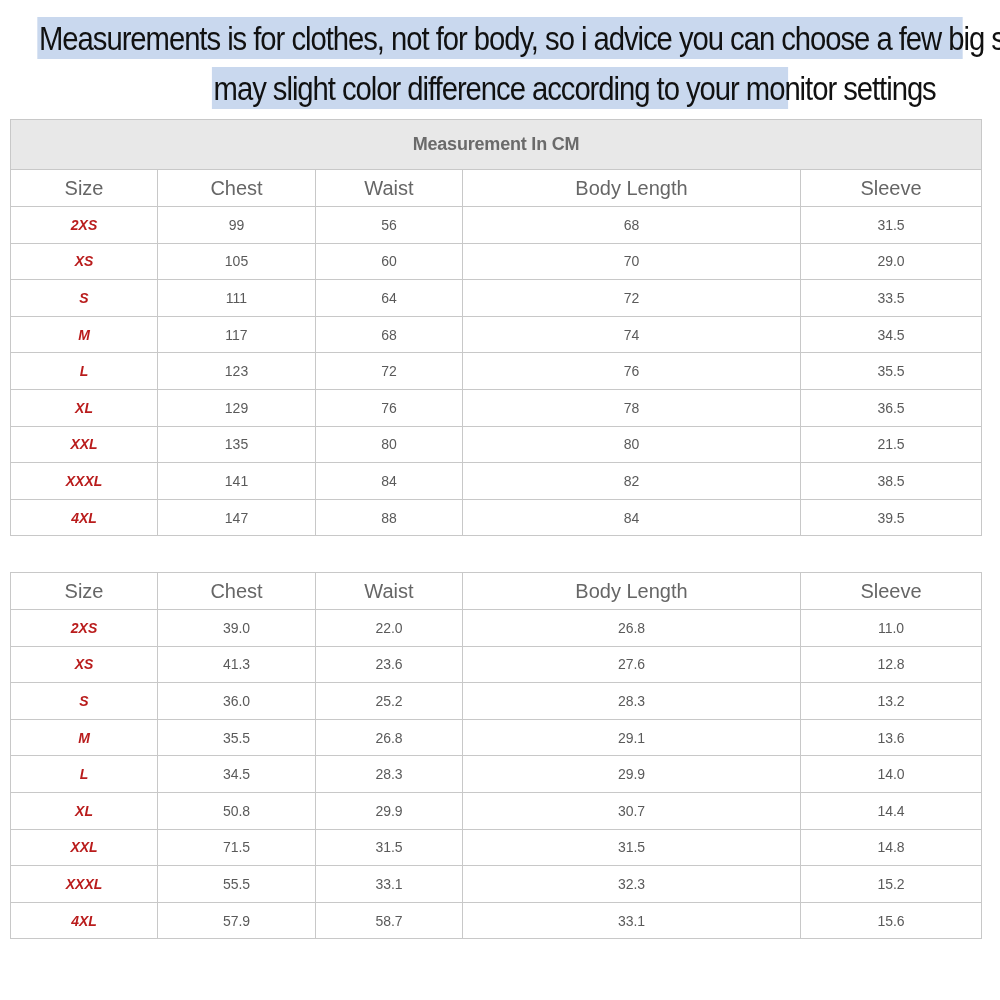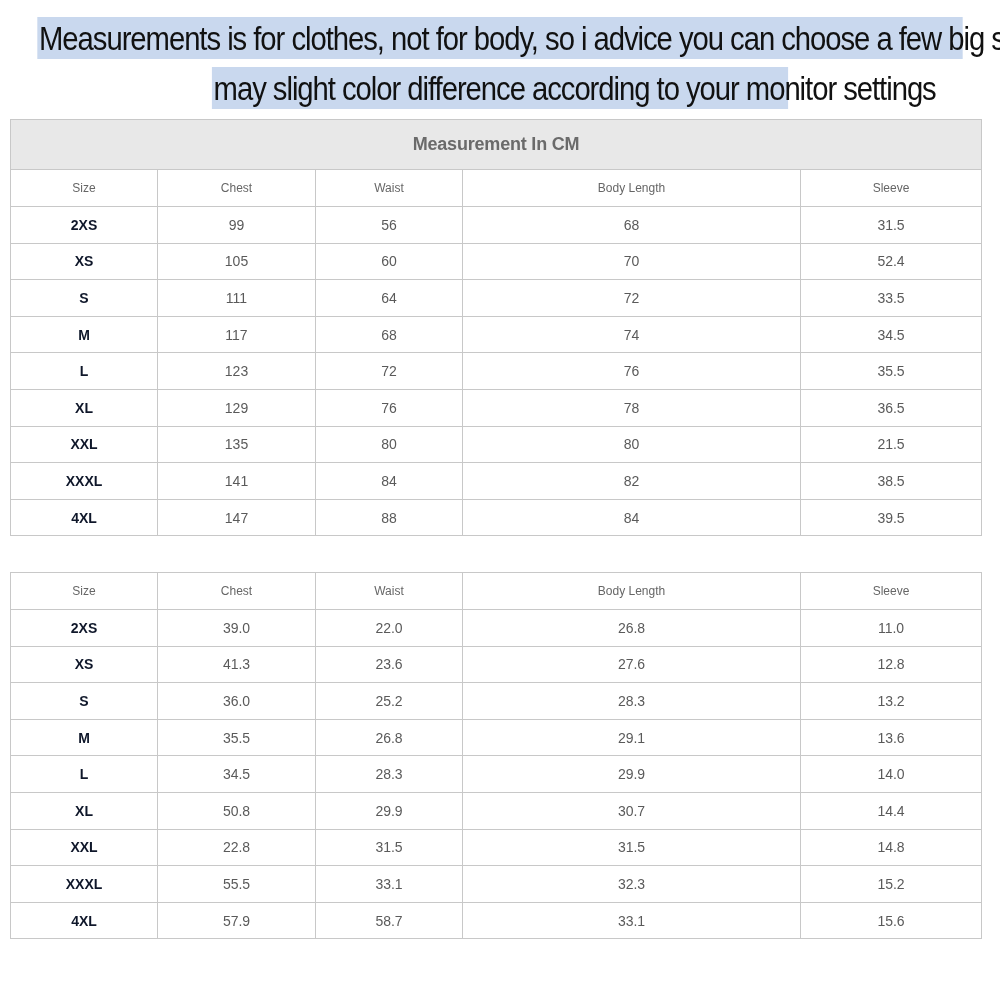--- a/index.html
+++ b/index.html
@@ -45,25 +45,25 @@
       height: 50px;
       font-size: 18px;
       font-weight: bold;
       color: #6a6a6a;
       letter-spacing: -0.2px;
     }
     .size-table .head-row th {
       height: 37px;
       font-weight: normal;
       color: #666;
-      font-size: 12px;
+      font-size: 20px;
       background: #fff;
     }
     .size-table tbody td { height: 36.6px; color: #5a5a5a; }
-    .size-table tbody td.size-cell { font-weight: bold; color: #0f172a; }
+    .size-table tbody td.size-cell { font-weight: bold; color: #b91c1c; font-style: italic; }
 
     col.c-size { width: 147px; }
     col.c-chest { width: 158px; }
     col.c-waist { width: 147px; }
     col.c-body { width: 338px; }
     col.c-sleeve { width: 181px; }
   </style>
 </head>
 <body>
 
@@ -98,21 +98,21 @@
         <td>99</td>
         <td>56</td>
         <td>68</td>
         <td>31.5</td>
       </tr>
       <tr>
         <td class="size-cell">XS</td>
         <td>105</td>
         <td>60</td>
         <td>70</td>
-        <td>52.4</td>
+        <td>29.0</td>
       </tr>
       <tr>
         <td class="size-cell">S</td>
         <td>111</td>
         <td>64</td>
         <td>72</td>
         <td>33.5</td>
       </tr>
       <tr>
         <td class="size-cell">M</td>
@@ -214,21 +214,21 @@
       </tr>
       <tr>
         <td class="size-cell">XL</td>
         <td>50.8</td>
         <td>29.9</td>
         <td>30.7</td>
         <td>14.4</td>
       </tr>
       <tr>
         <td class="size-cell">XXL</td>
-        <td>22.8</td>
+        <td>71.5</td>
         <td>31.5</td>
         <td>31.5</td>
         <td>14.8</td>
       </tr>
       <tr>
         <td class="size-cell">XXXL</td>
         <td>55.5</td>
         <td>33.1</td>
         <td>32.3</td>
         <td>15.2</td>

